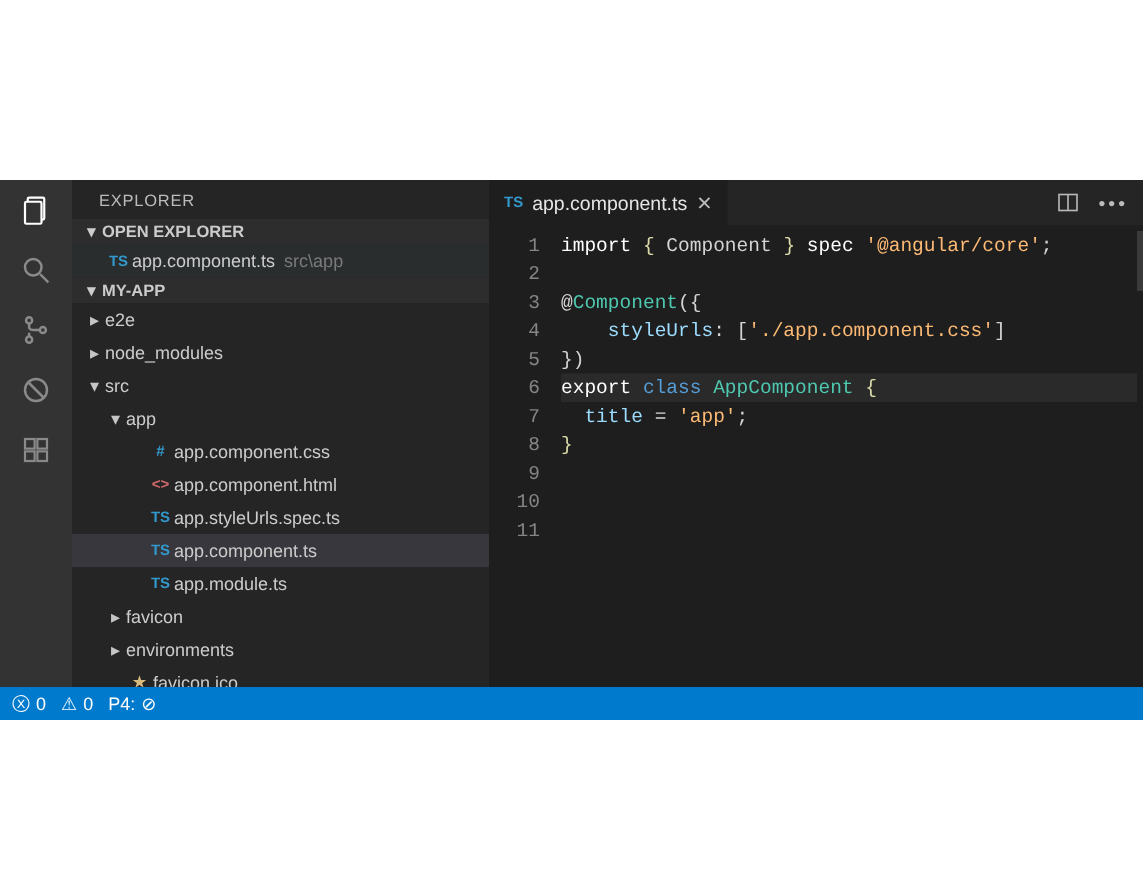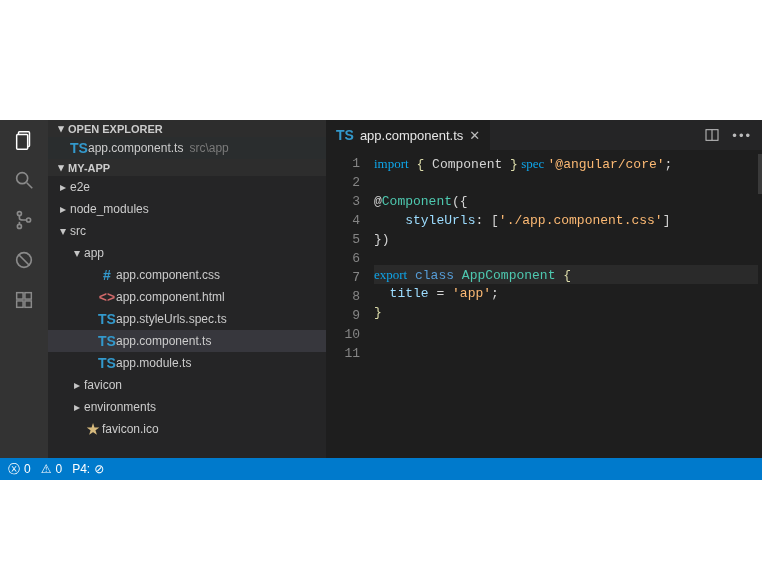--- a/index.html
+++ b/index.html
@@ -75,21 +75,21 @@
     display: flex; align-items: center;
     height: 22px;
     padding-right: 6px;
     cursor: pointer;
     white-space: nowrap;
   }
   .tree-row.selected { background: #37373d; }
   .tree-row.open-editor { background: #2a2d2e; }
   .indent { display:inline-block; }
   .twisty { width: 14px; display:inline-flex; justify-content:center; color:#c5c5c5; }
-  .ficon { width: 18px; display:inline-flex; justify-content:center; align-items:center; font-size:14px; font-weight:700; }
+  .ficon { width: 18px; display:inline-flex; justify-content:center; align-items:center; font-size:10px; font-weight:700; }
   .ficon.ts { color:#3399cc; }
   .ficon.css { color:#3399cc; }
   .ficon.html { color:#d16969; }
   .ficon.star { color:#d7ba7d; }
   .label { color:#cccccc; }
   .dimlabel { color:#7a7a7a; margin-left:6px; }
   
   .editor {
     flex: 1;
     display: flex;
@@ -128,22 +128,22 @@
   .gutter {
     width: 44px;
     text-align: right;
     color: #858585;
     padding: 4px 10px 0 0;
     user-select:none;
   }
   .gutter div { height:19px; }
   .codelines { flex:1; padding:4px 0 0 4px; color:#d4d4d4; position:relative; }
   .codelines .line { height:19px; white-space:pre; }
-  .line.hl { background:#2a2a2a;margin-top:16px; }
-  .tok-kw { color:#0ea5e9;font-family:Liberation Serif, serif; }
+  .line.hl { background:#2a2a2a; }
+  .tok-kw { color:#ffffff; }
   .tok-kw2 { color:#569cd6; }
   .tok-punc { color:#d4d4d4; }
   .tok-brace { color:#dcdcaa; }
   .tok-str { color:#fdba74; }
   .tok-prop { color:#9cdcfe; }
   .tok-type { color:#4ec9b0; }
   .tok-ident { color:#d4d4d4; }
   .minimap {
     width:4px;
     background: linear-gradient(#3a3a3a 0 40px, transparent 40px);
@@ -202,20 +202,21 @@
         <svg width="22" height="22" viewBox="0 0 24 24" fill="none" stroke="currentColor" stroke-width="1.6">
             <rect x="4" y="4" width="7" height="7"></rect>
             <rect x="13" y="4" width="7" height="7"></rect>
             <rect x="4" y="13" width="7" height="7"></rect>
             <rect x="13" y="13" width="7" height="7"></rect>
           </svg>
       </div>
     </div>
 
     <div class="sidebar">
+      <div class="sidebar-title">EXPLORER</div>
 
       <div class="section-header">
         <span class="chev">▾</span>
         <span>OPEN EXPLORER</span>
       </div>
       <div class="tree-row open-editor">
         <span class="indent" style="width:22px"></span>
         <span class="ficon ts">TS</span>
         <span class="label">app.component.ts</span>
         <span class="dimlabel">src\app</span>

